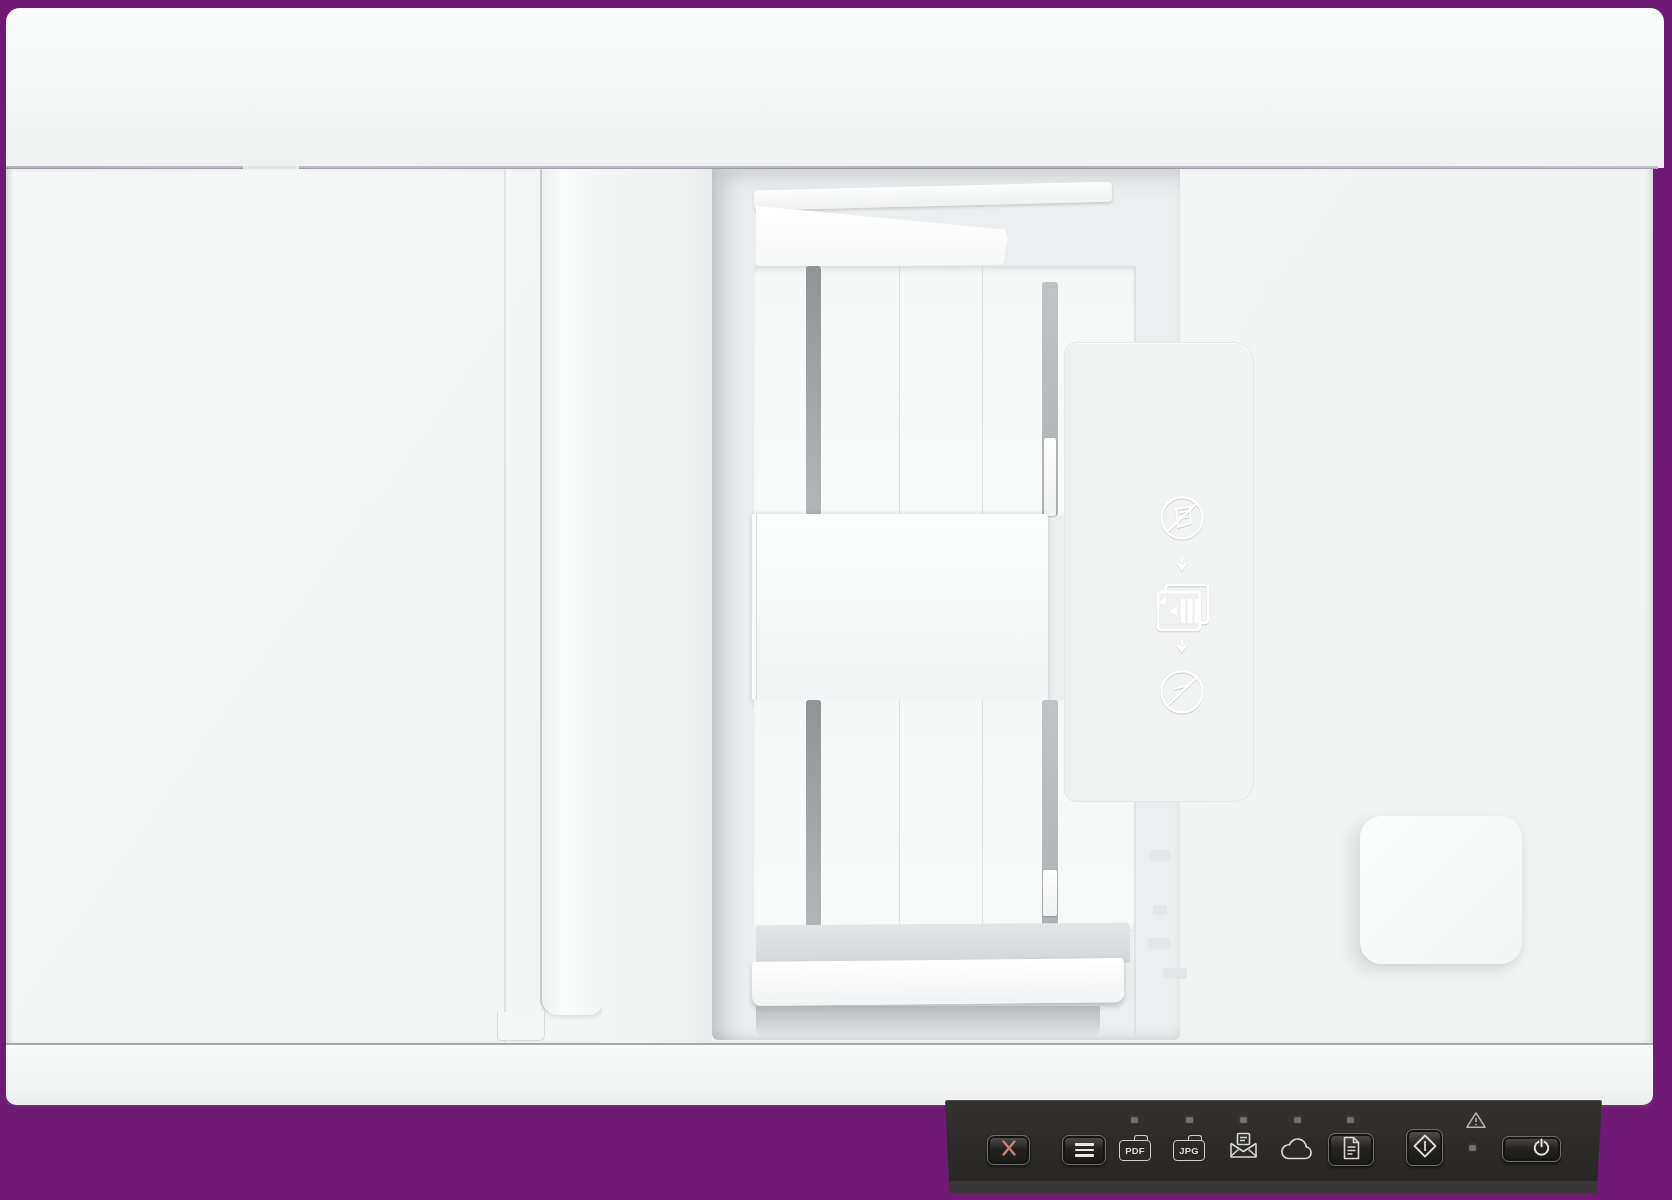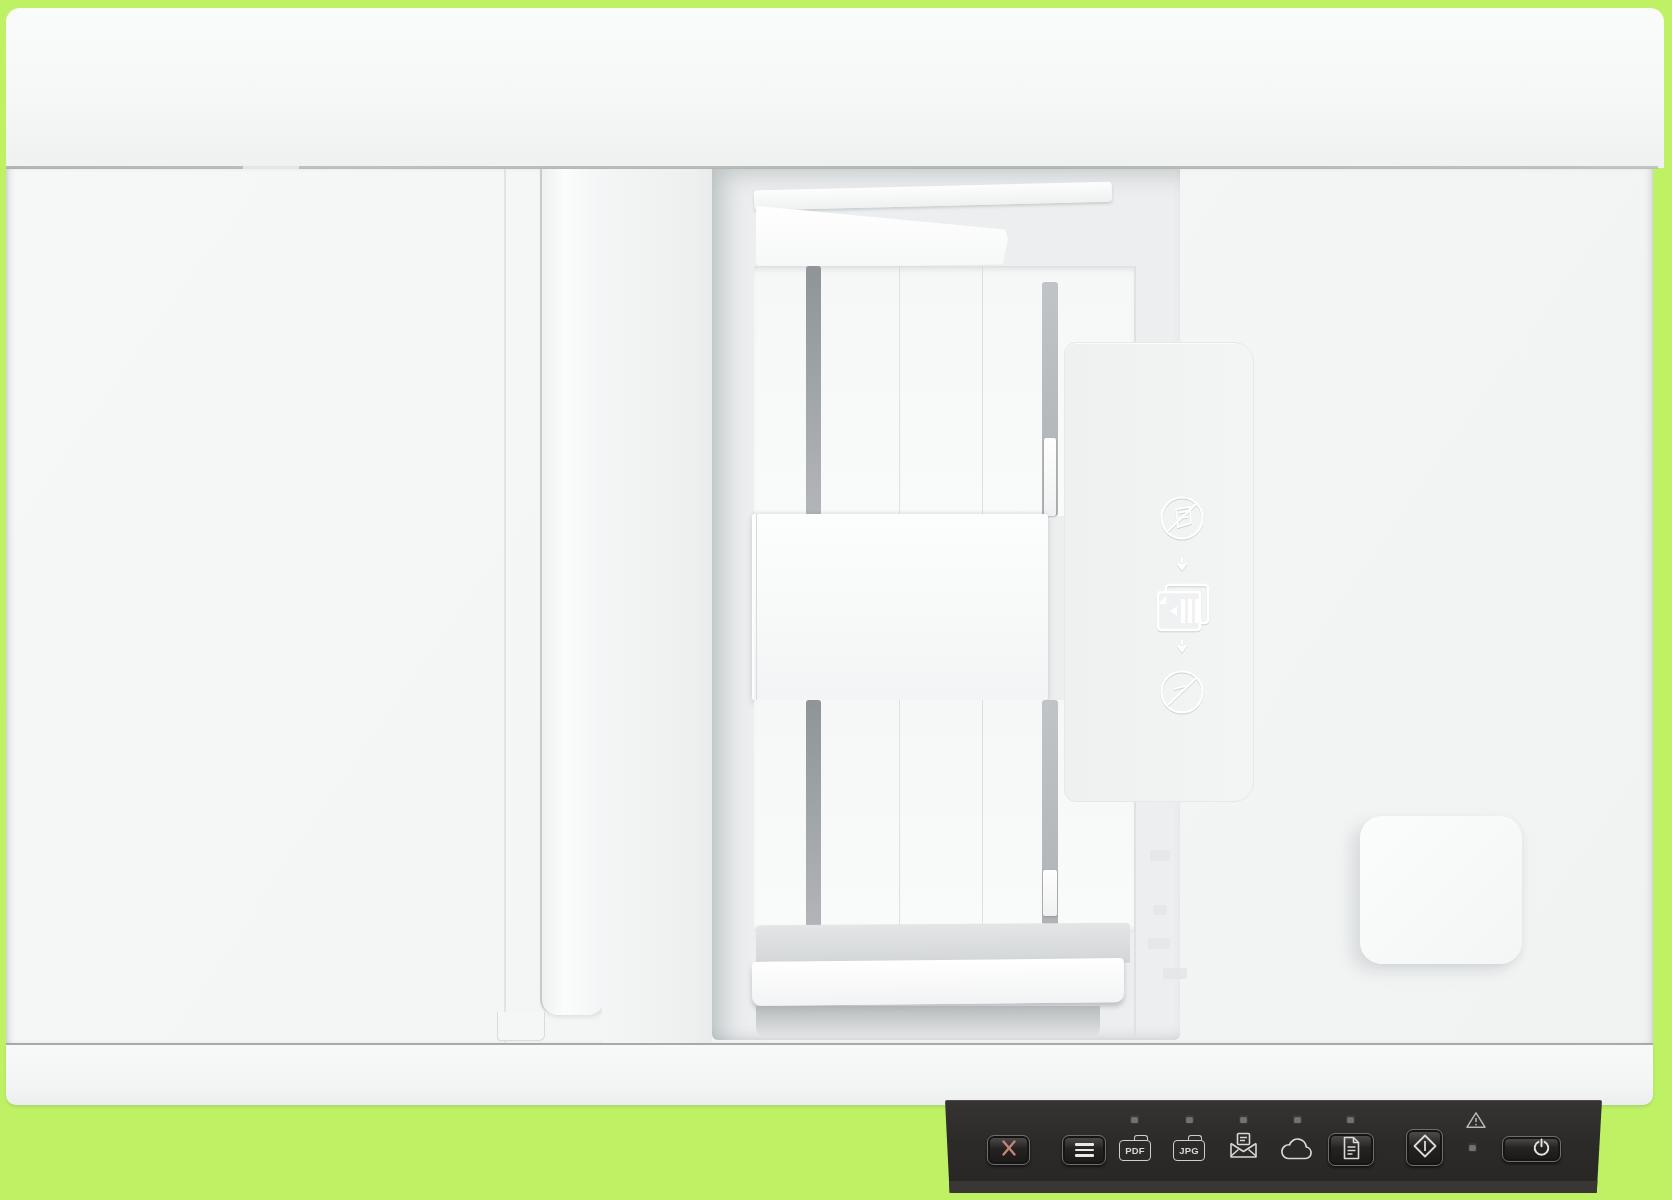--- a/index.html
+++ b/index.html
@@ -1,16 +1,16 @@
 <!DOCTYPE html>
 <html><head>
 <meta charset="utf-8">
 <style>
   html,body{margin:0;padding:0;background:#ffffff;}
-  .stage{position:relative;width:1672px;height:1200px;background:#bef264;overflow:hidden;
+  .stage{position:relative;width:1672px;height:1200px;background:#701a75;overflow:hidden;
          font-family:"Liberation Sans",sans-serif;}
   .abs{position:absolute;}
 
   
   .top-band{left:6px;top:8px;width:1658px;height:160px;border-radius:14px 14px 0 0;
     background:linear-gradient(180deg,#fafbfb 0%,#f6f7f7 55%,#eff1f1 100%);}
   .top-seam{left:6px;top:166px;width:1652px;height:3px;
     background:linear-gradient(90deg,#a7abad 0%,#b4b8ba 20%,#a9adaf 60%,#b7bbbd 100%);opacity:.85;}
   .top-seam-gap{left:243px;top:166px;width:56px;height:3px;background:#e3e5e6;}
   .body-main{left:6px;top:169px;width:1647px;height:874px;

